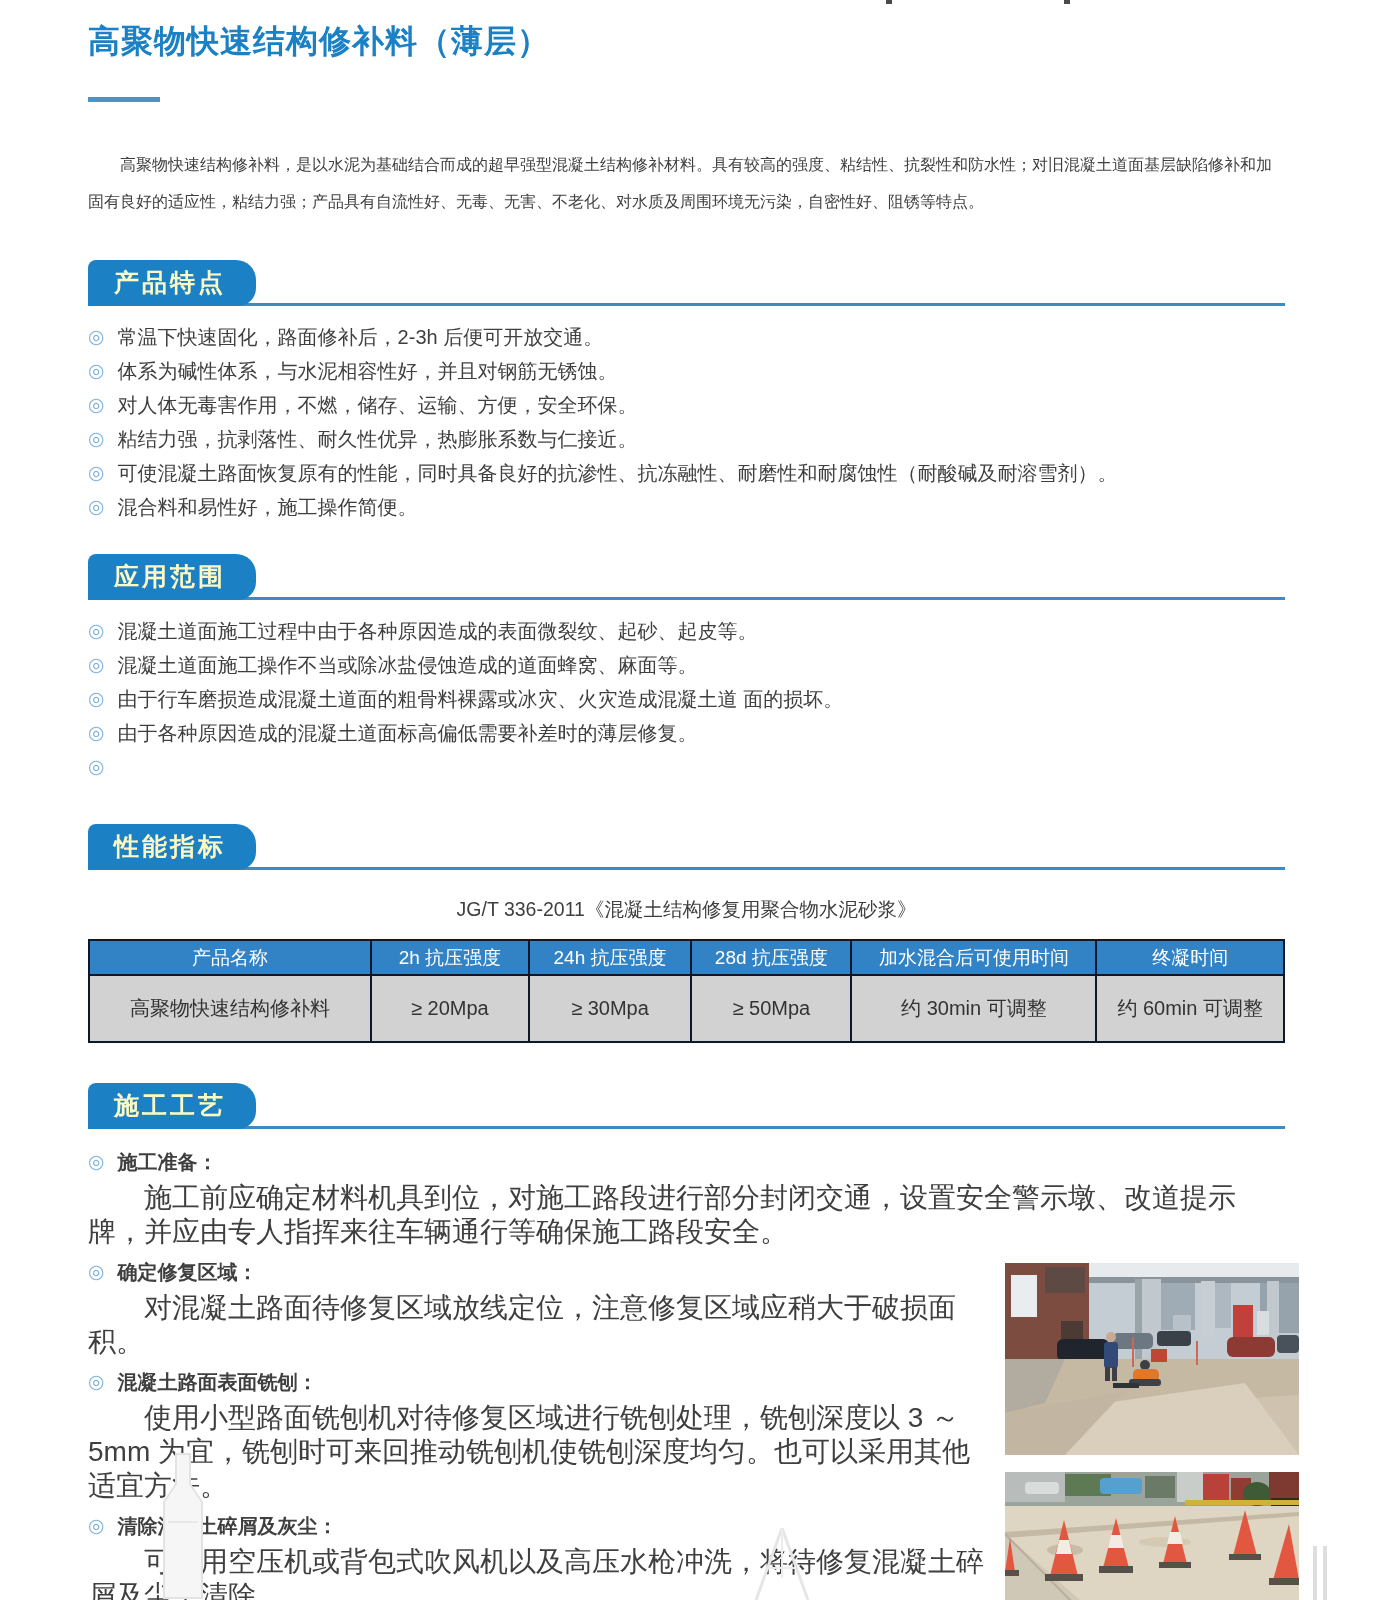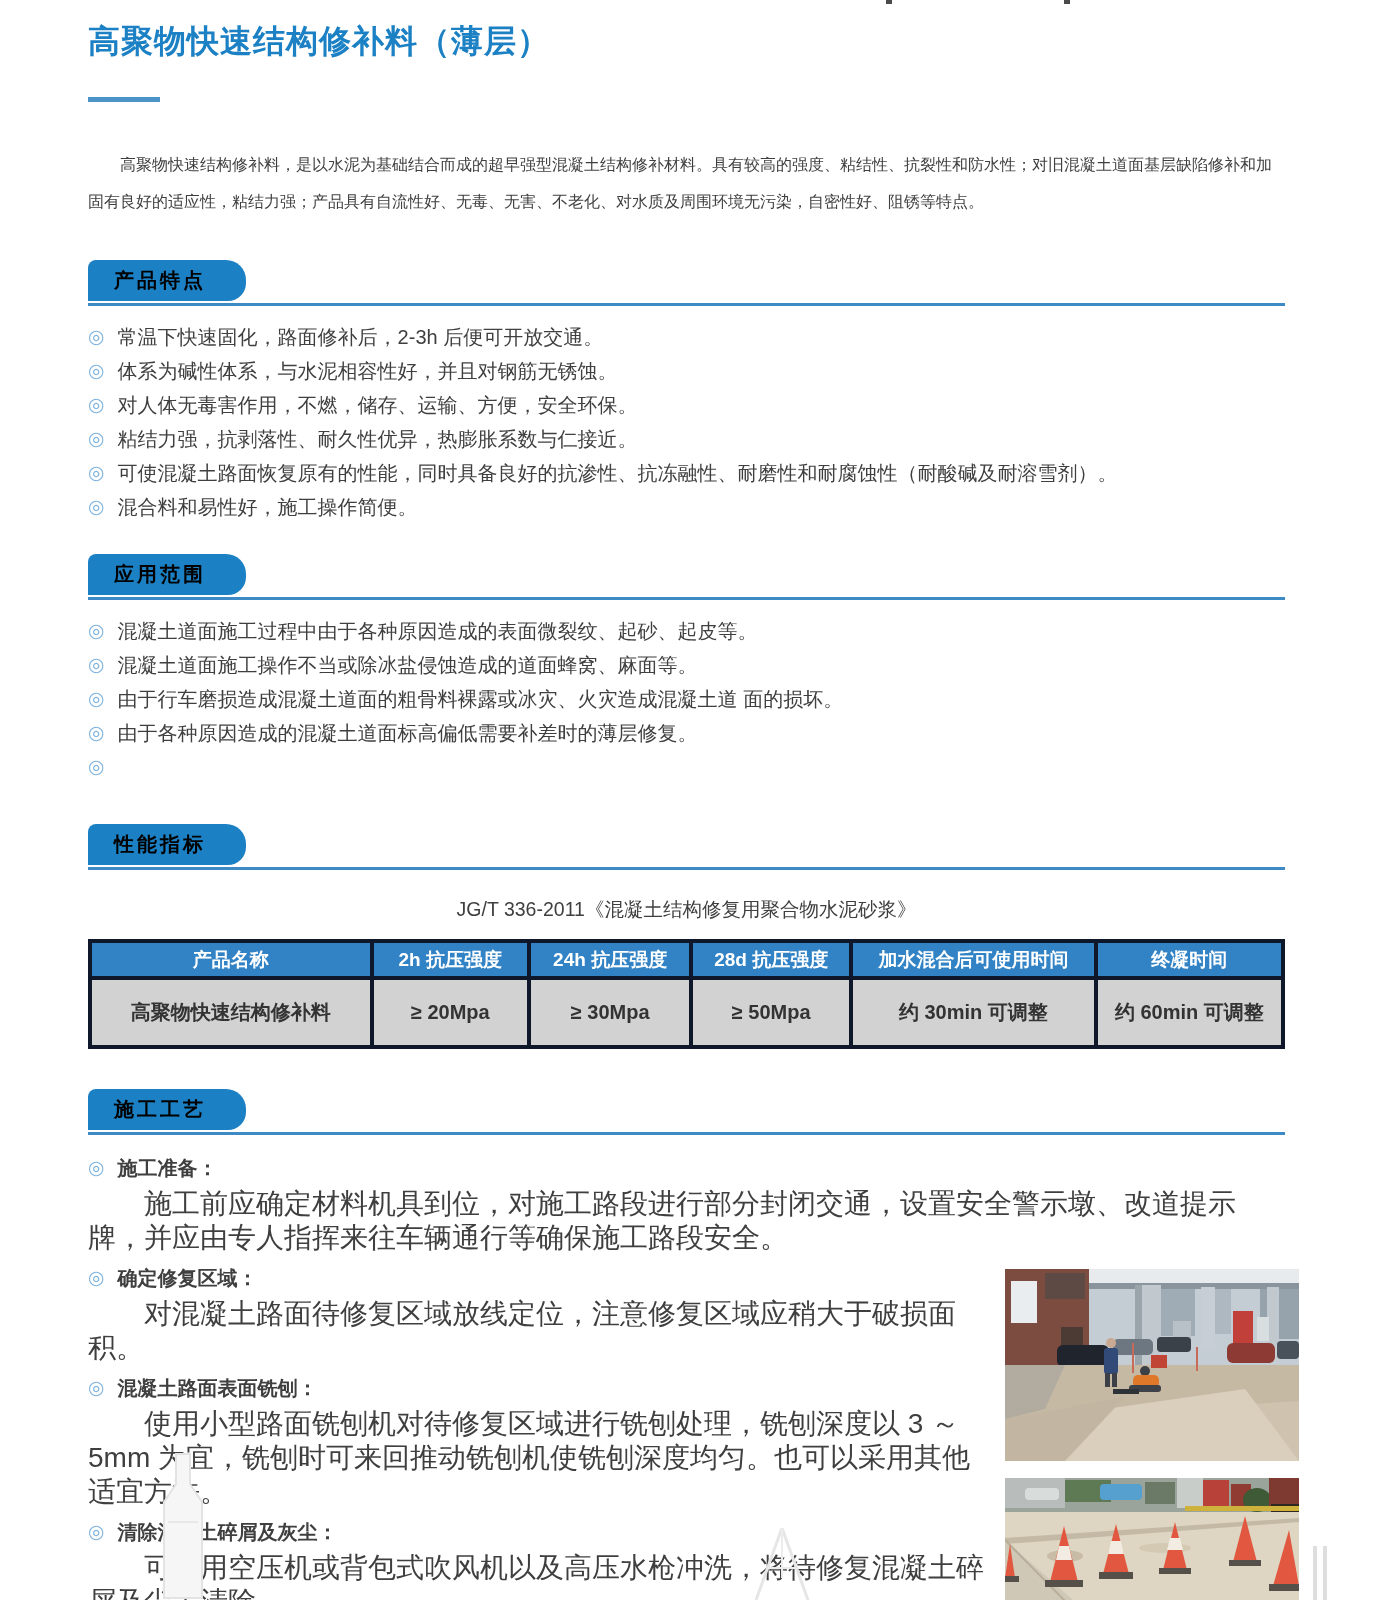--- a/index.html
+++ b/index.html
@@ -22,35 +22,35 @@
   .page-title{margin:0;padding-top:20px;font-size:32px;font-weight:bold;color:var(--accent);letter-spacing:1px;}
   .title-dash{width:72px;height:5px;background:#4a94c8;margin-top:33px;}
 
   
   .intro{margin:44px 0 0 0;font-size:16px;line-height:37px;text-indent:2em;color:var(--text);}
 
   
   .section{margin-top:0;}
   .section-head{position:relative;height:46px;}
   .section-head .rule{position:absolute;left:0;right:0;bottom:0;height:3px;background:var(--rule);}
-  .banner{position:relative;z-index:1;display:inline-block;background:var(--accent);color:#000000;
-          font-size:20px;font-weight:bold;letter-spacing:3px;line-height:1;
-          padding:10px 40px 11px 26px;border-radius:8px 20px 18px 0;}
+  .banner{position:relative;z-index:1;display:inline-block;background:var(--accent);color:#fef9c3;
+          font-size:25px;font-weight:bold;letter-spacing:3px;line-height:1;
+          padding:10px 30px 11px 26px;border-radius:8px 20px 18px 0;}
 
   
   .bullet-list{margin:14px 0 0 0;padding:0;list-style:none;}
   .bullet-item{display:flex;align-items:flex-start;font-size:20px;line-height:34px;color:var(--text);}
   .bullet-icon{color:var(--bullet);margin-right:13px;font-size:19px;flex:0 0 auto;}
 
   
   .perf-caption{margin:26px 0 16px 0;text-align:center;font-size:19.5px;color:var(--text);}
   table.perf{width:100%;border-collapse:collapse;table-layout:fixed;}
   table.perf th{background:var(--th-bg);color:#ffffff;font-weight:normal;font-size:19px;height:33px;padding:0 4px;}
   table.perf td{background:var(--row-bg);color:#333;font-size:20px;height:33px;text-align:center;padding:16px 4px;}
-  table.perf th,table.perf td{border:4px solid #0f172a;font-weight:bold;}
+  table.perf th,table.perf td{border:2px solid #0f172a;}
 
   
   .process-body{margin-top:16px;}
   .step-head{display:flex;align-items:flex-start;font-size:20px;font-weight:bold;line-height:34px;margin:2px 0 2px 0;color:var(--text);}
   .step-head .bullet-icon{font-weight:normal;}
   .step-para{font-size:28px;line-height:34px;text-indent:2em;margin:2px 0 6px 0;color:var(--text);}
 
   .photo-col{float:right;width:294px;margin:8px -14px 4px 18px;}
   .photo-fig{margin:0 0 17px 0;line-height:0;}
   .photo-fig svg{display:block;}

